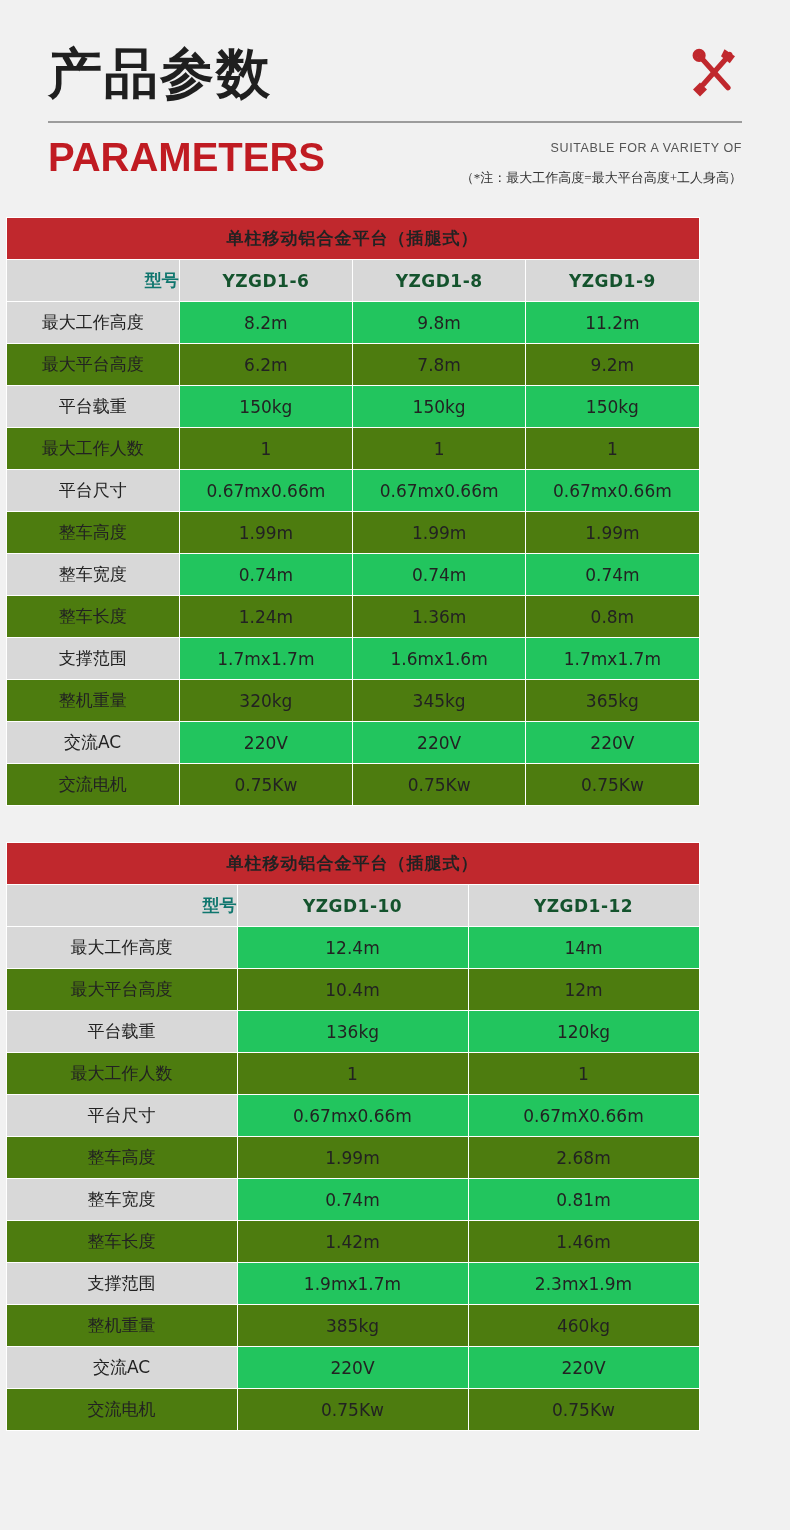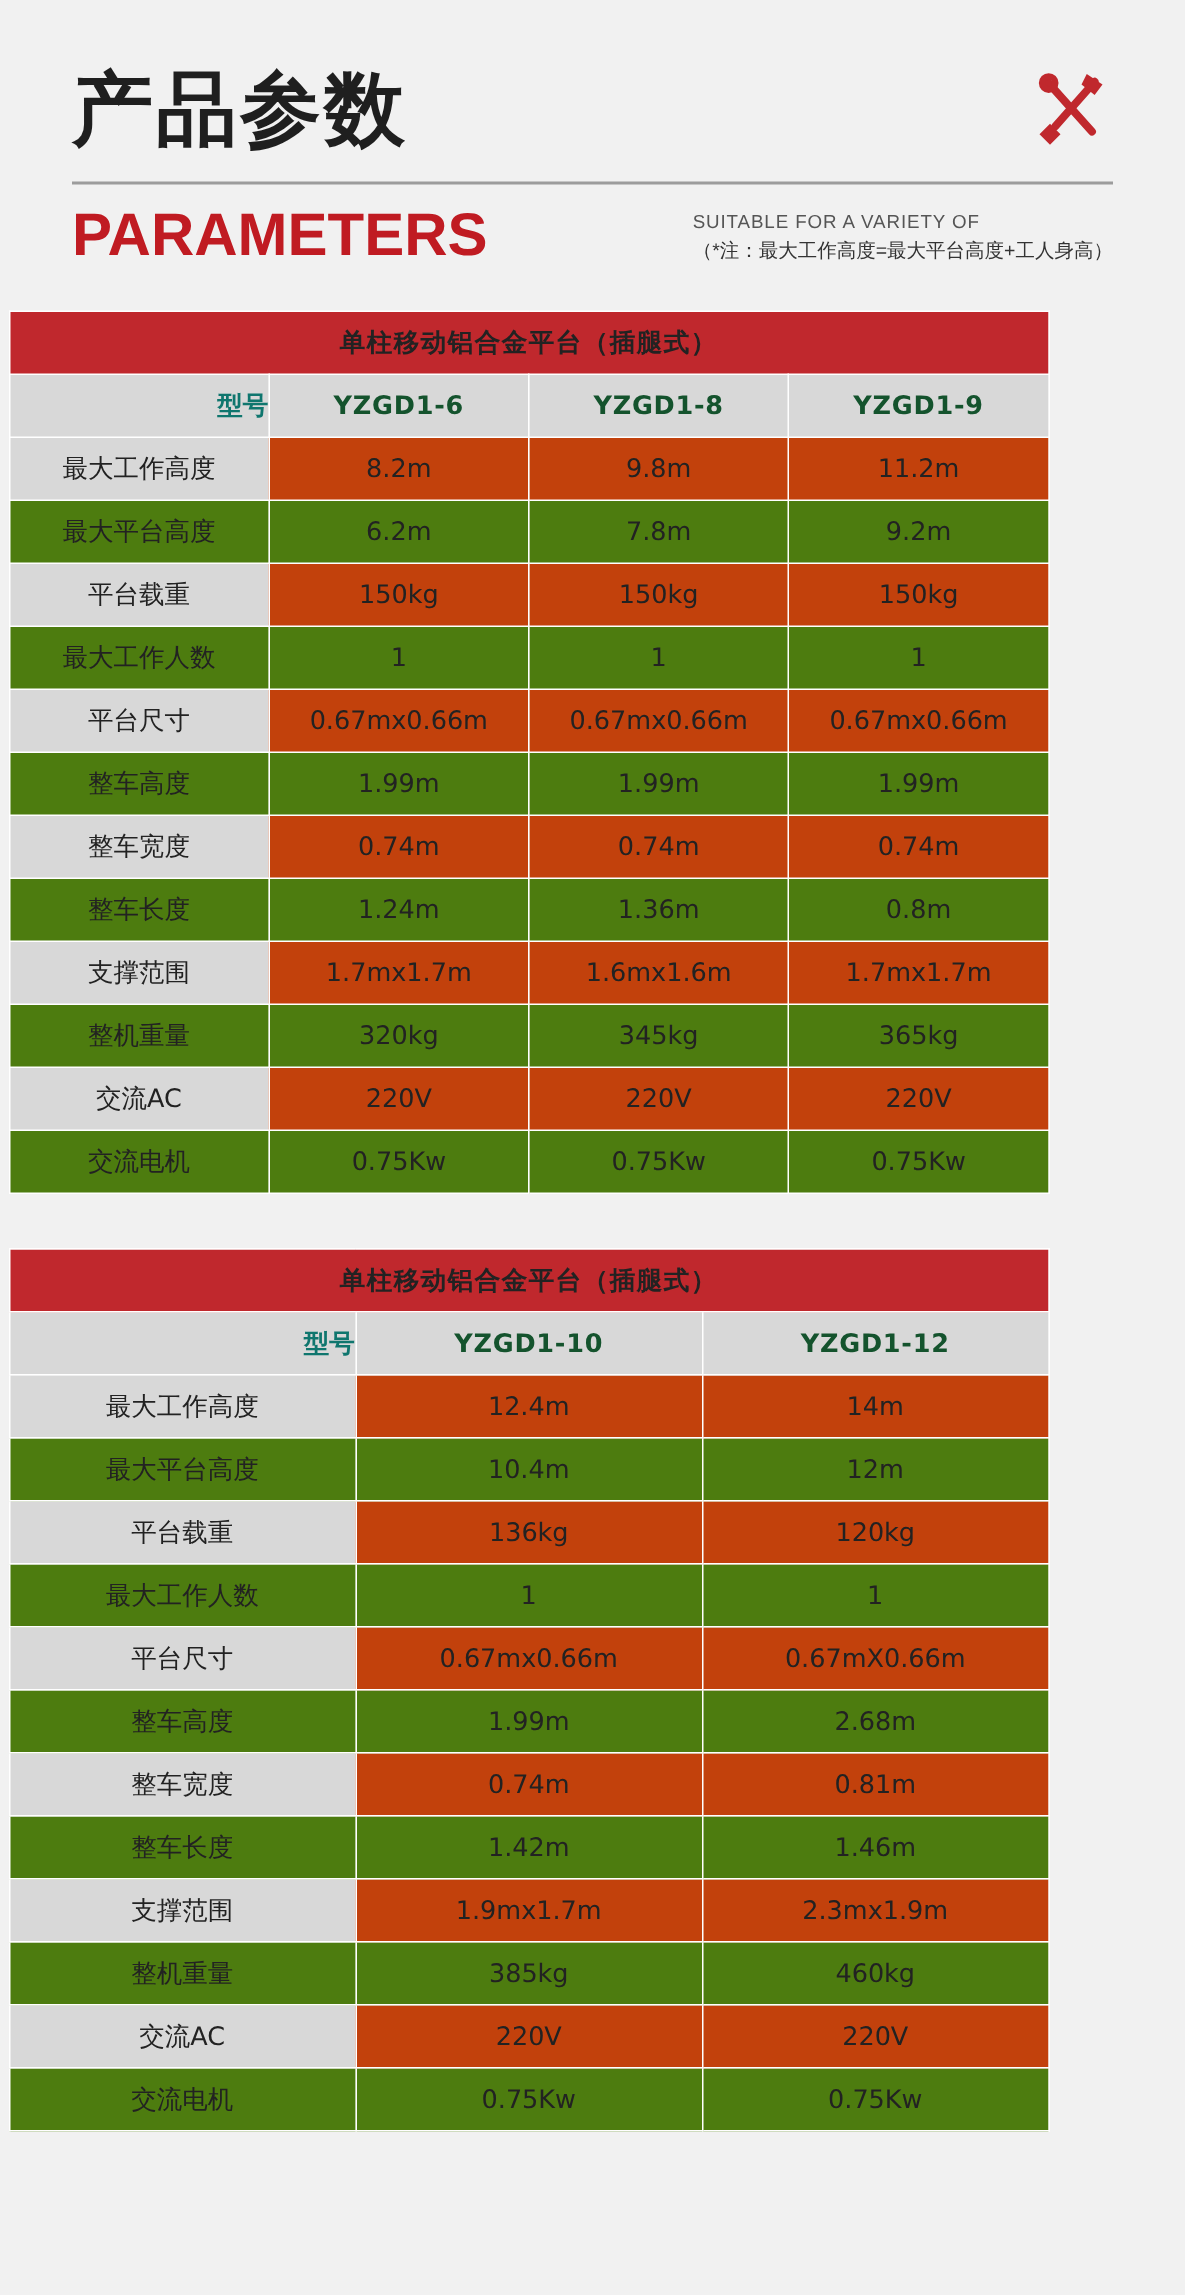--- a/index.html
+++ b/index.html
@@ -53,34 +53,34 @@
   .title-en {
     font-size: 40px;
     font-weight: bold;
     color: #c01b22;
     letter-spacing: 0px;
     line-height: 1;
     margin-top: 2px;
     font-family: "Liberation Sans", sans-serif;
   }
   .right-notes {
-    text-align: left;
+    text-align: right;
     padding-top: 6px;
   }
   .note-en {
     font-size: 12.5px;
     color: #555;
     letter-spacing: 0.6px;
     font-family: "Liberation Sans", sans-serif;
   }
   .note-cn {
     font-size: 13px;
     color: #333;
-    margin-top: 3px;
-    font-family: Liberation Sans, sans-serif;
+    margin-top: 14px;
+    font-family: Liberation Serif, serif;
   }
   .tool-icon {
     position: absolute;
     right: 48px;
     top: 44px;
     width: 56px;
     height: 56px;
   }
 
   
@@ -127,21 +127,21 @@
   .hdr td.model {
     color: #14532d;
     letter-spacing: 0.5px;
   }
   td.lbl {
     background: #d8d8d8;
     font-size: 17.5px;
     color: #222;
   }
   td.val {
-    background: #c2410c;
+    background: #22c55e;
     font-size: 17px;
     color: #222;
   }
   tr.alt td.val {
     background: #4d7c0f;
   }
   tr.alt td.lbl {
     background: #4d7c0f;
   }
 </style>

